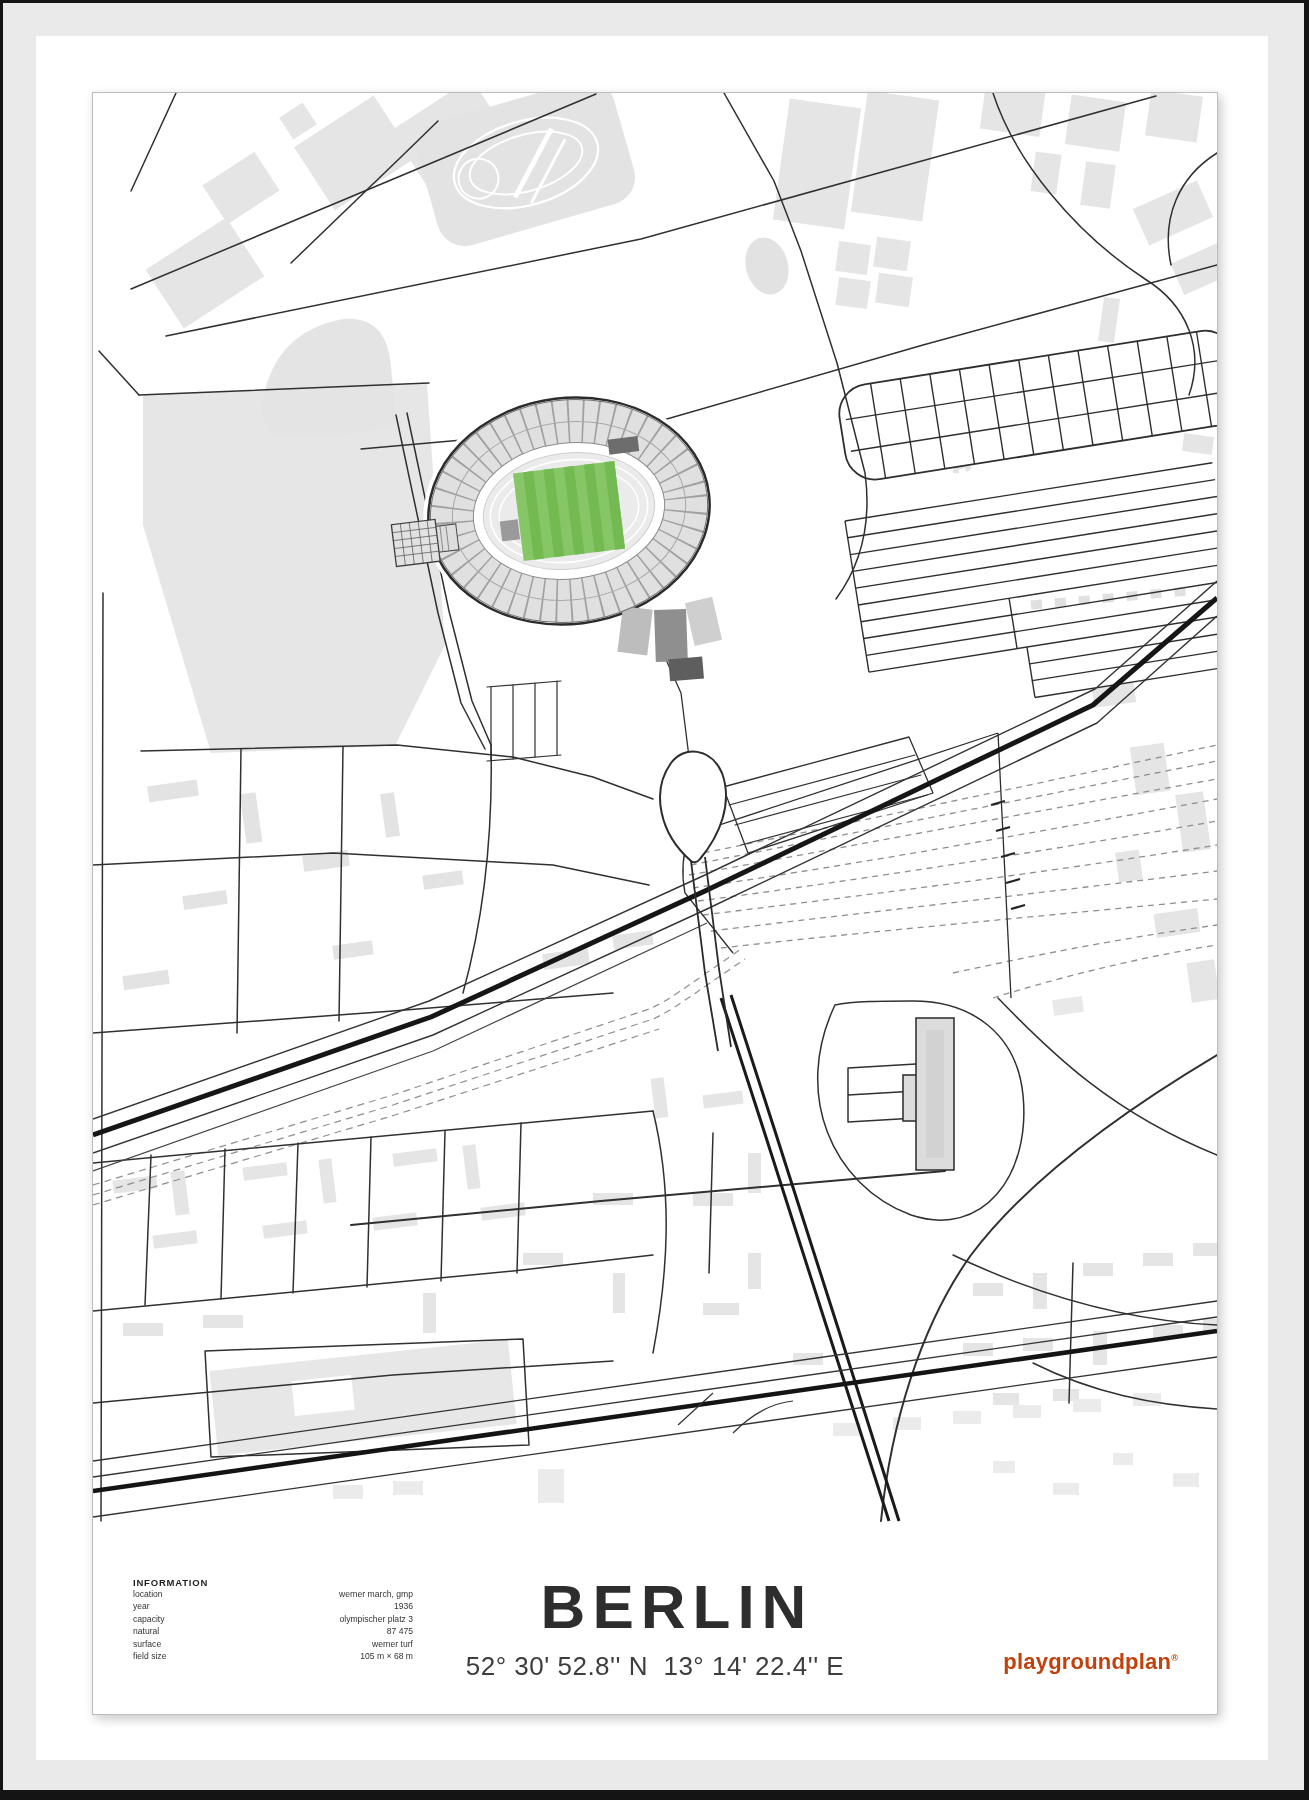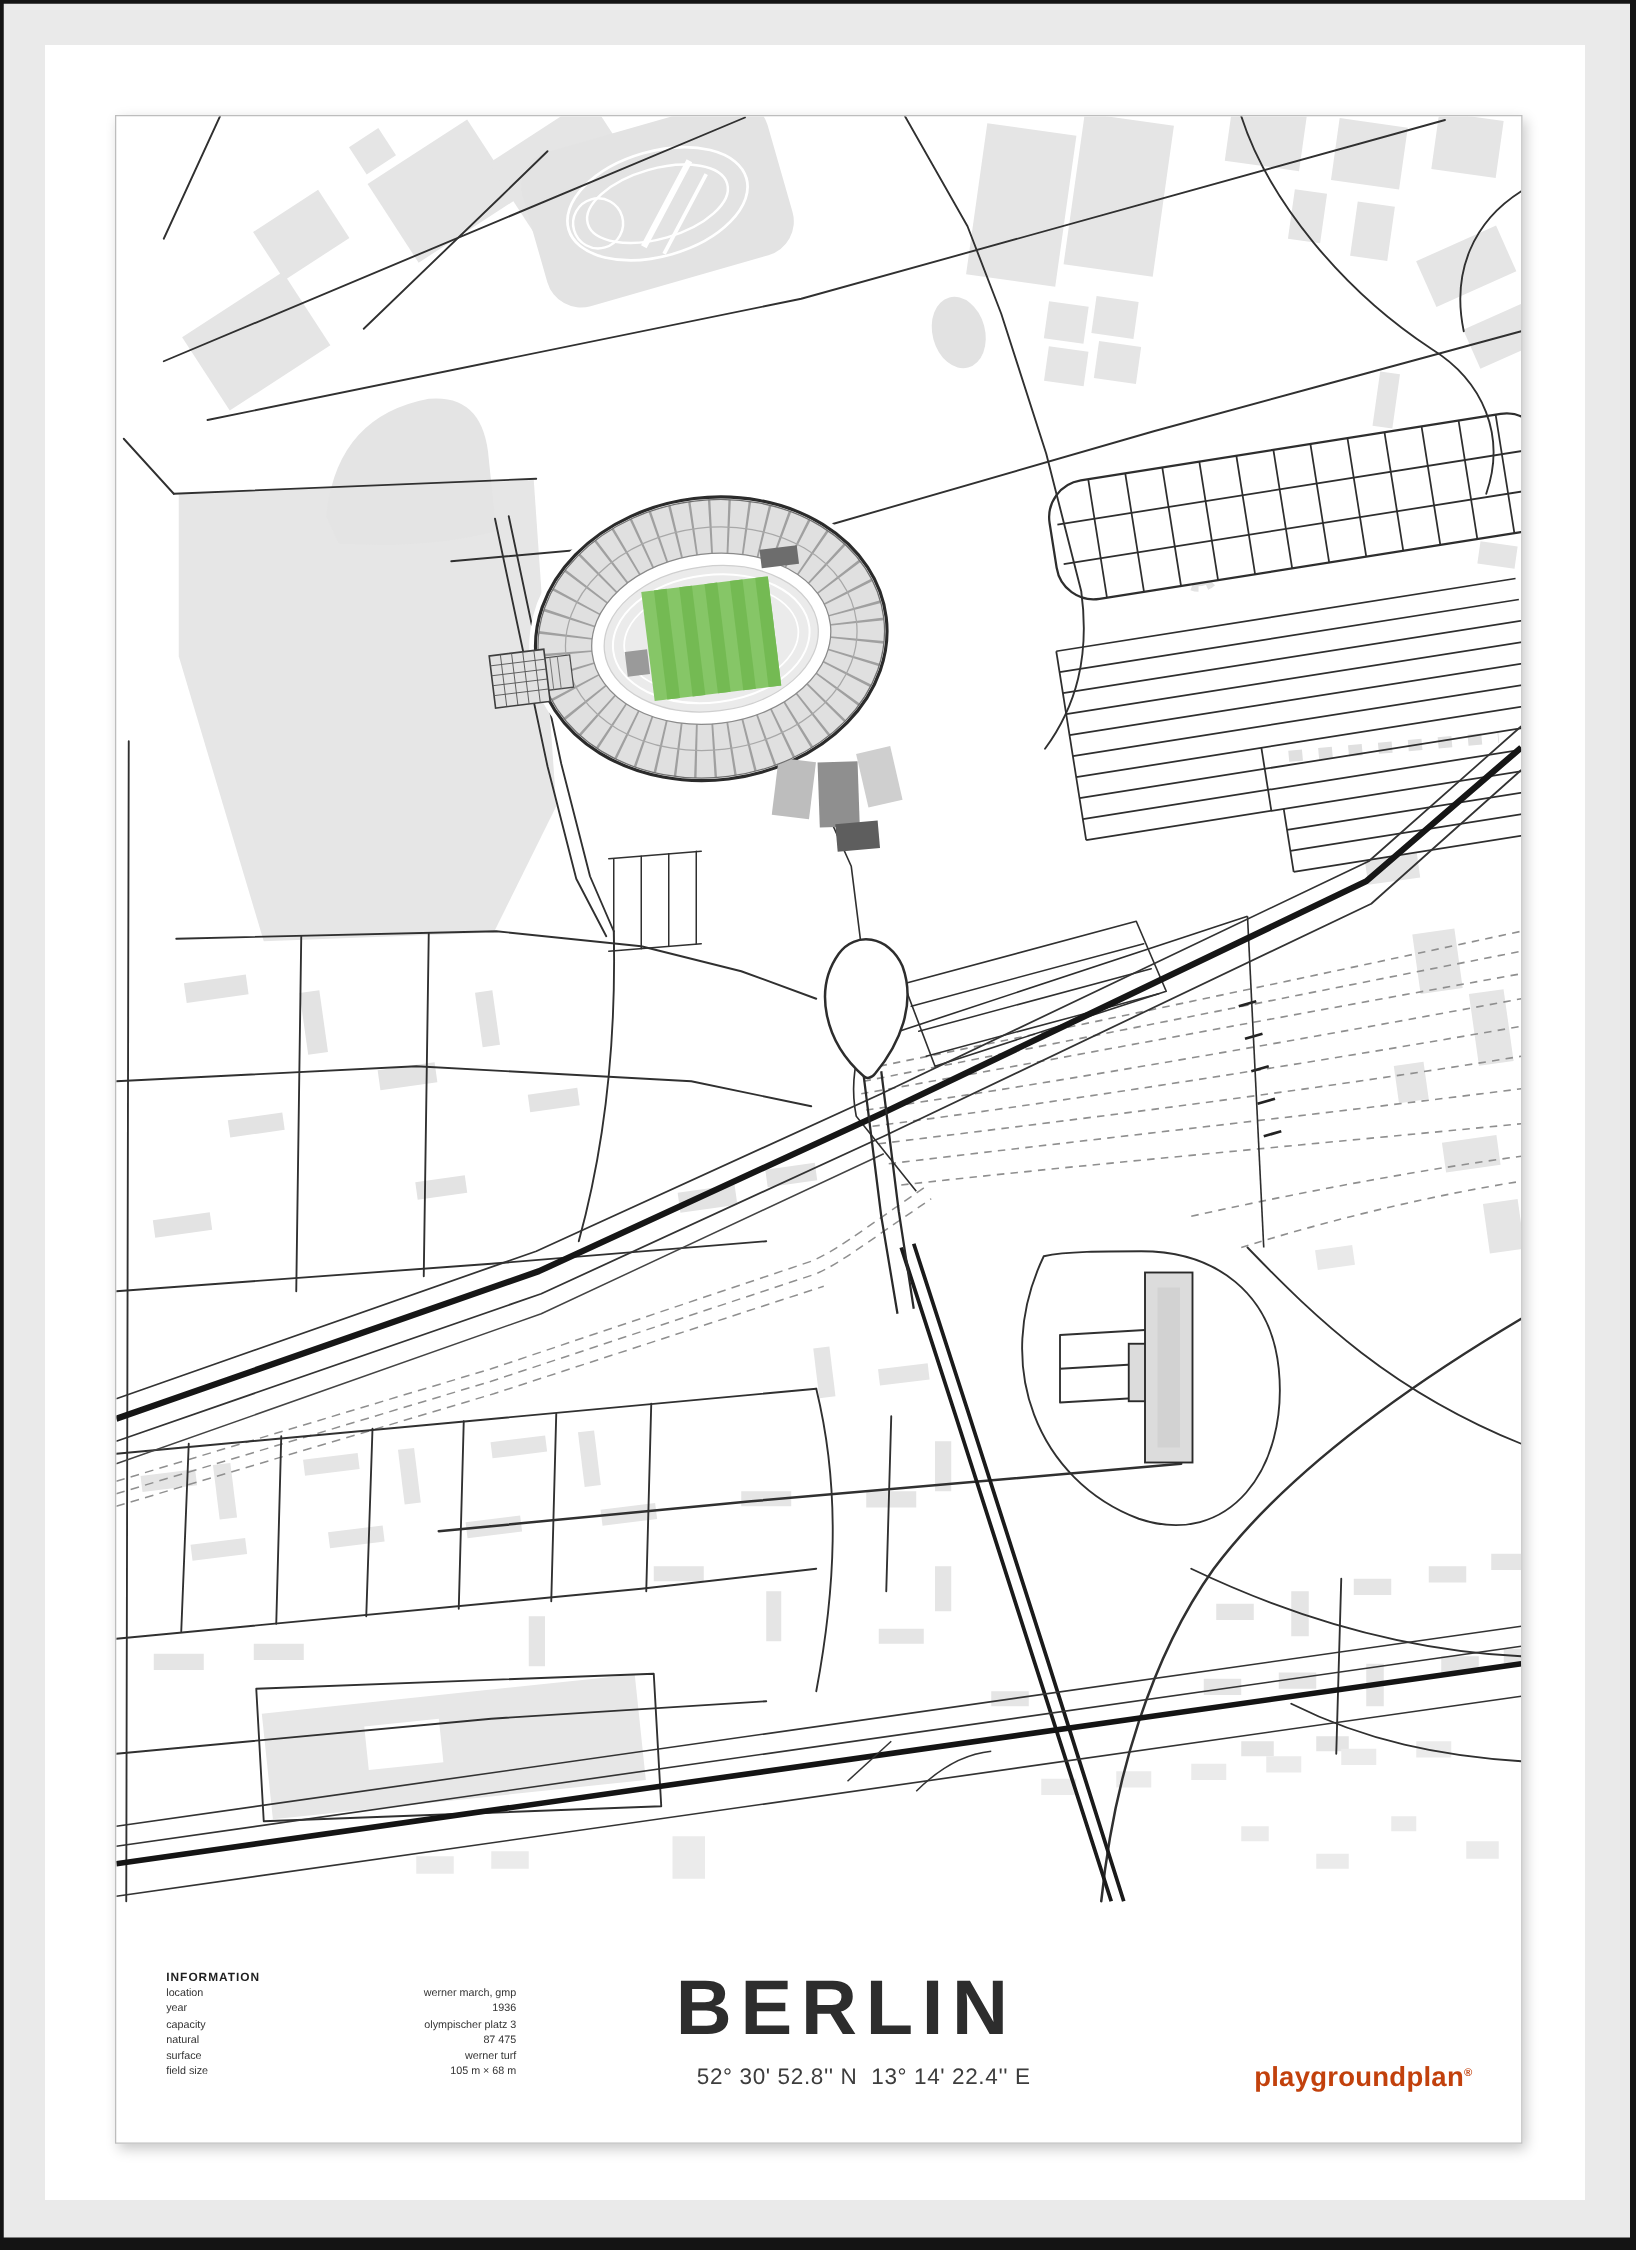--- a/index.html
+++ b/index.html
@@ -21,21 +21,21 @@
   .info-row{display:flex;font-size:8.6px;line-height:12.4px;color:#333;}
   .info-label{width:90px;flex:0 0 90px;}
   .info-value{flex:1;text-align:right;}
 
   .title{
     position:absolute;left:0;top:1478px;width:1168px;text-align:center;
     font-size:62px;font-weight:bold;letter-spacing:7px;color:#2d2d2d;white-space:pre;
   }
   .coords{
     position:absolute;left:0;top:1558px;width:1124px;text-align:center;
-    font-size:18px;color:#3d3d3d;letter-spacing:0.5px;white-space:pre;margin-left:36px;
+    font-size:26px;color:#3d3d3d;letter-spacing:0.5px;white-space:pre;
   }
   .brand{
     position:absolute;right:39px;top:1556px;font-size:22px;font-weight:bold;color:#c2410c;letter-spacing:0.2px;text-align:right;
   }
   .brand sup{font-size:9px;vertical-align:super;}
 </style>
 </head>
 <body>
 
 <div class="gray-band"></div>

